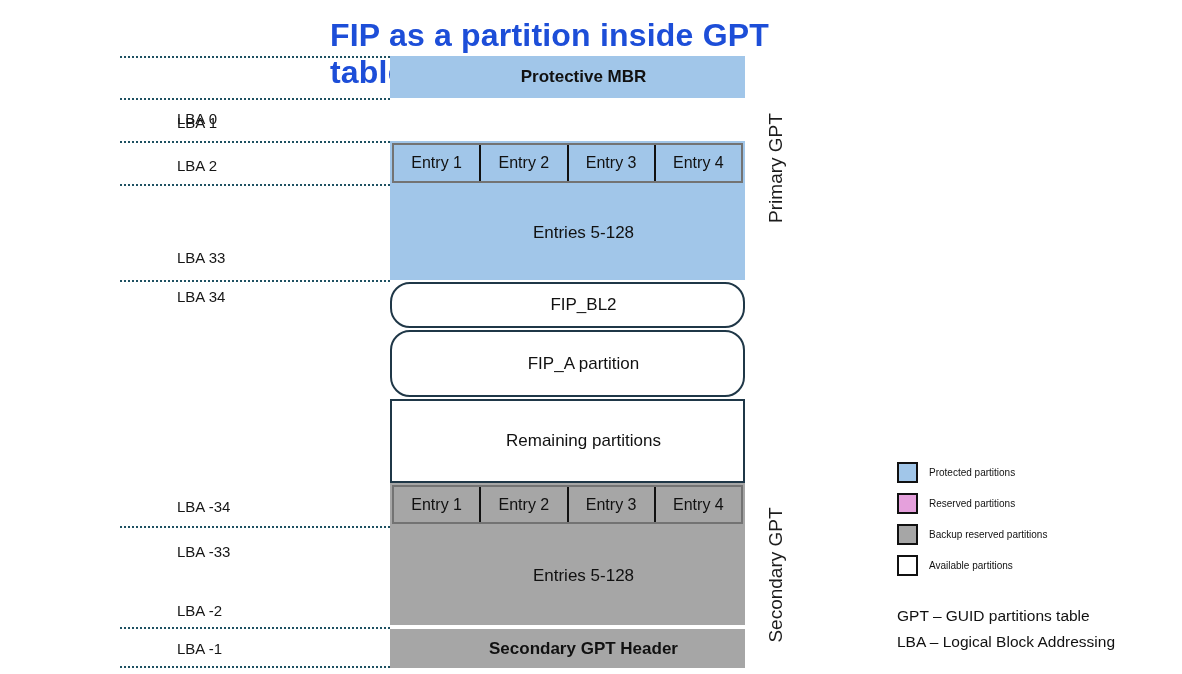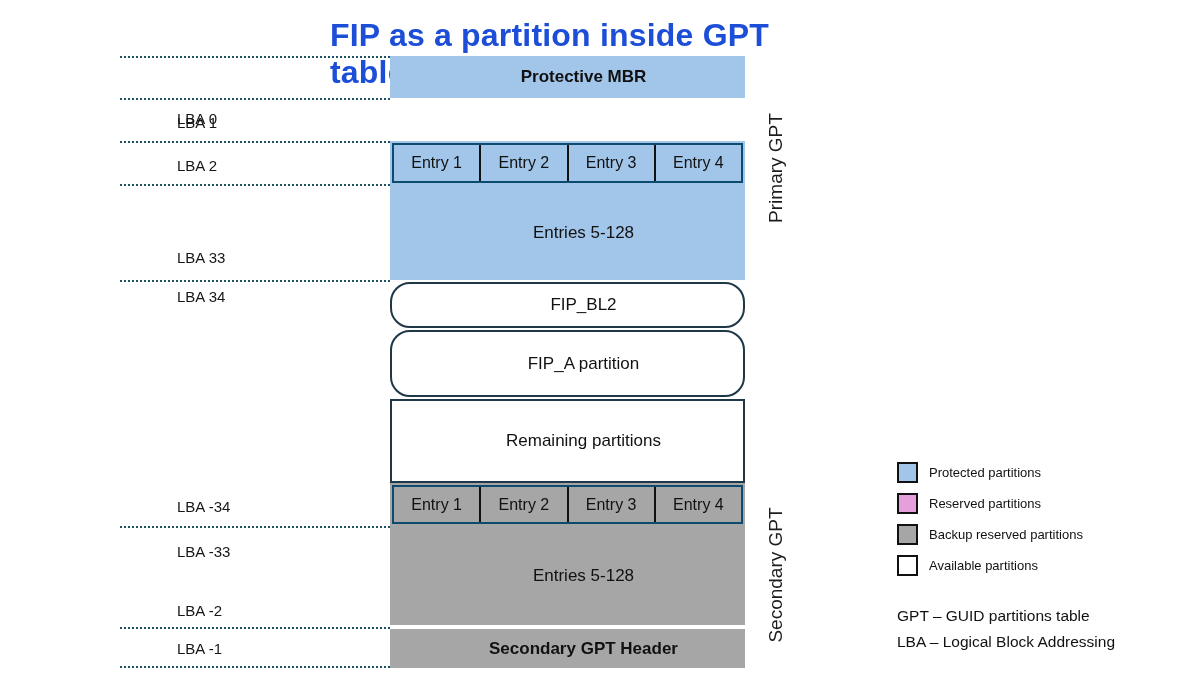--- a/index.html
+++ b/index.html
@@ -75,21 +75,21 @@
   .b-remaining  { top: 399px; height: 84px; }
   .b-srow       { top: 483px; height: 43px; }
   .b-sentries   { top: 526px; height: 99px; }
   .b-sgpthdr    { top: 629px; height: 39px; }
 
   
   .entry-strip { padding: 2px; }
   .entry-row {
     display: flex;
     width: 100%; height: 100%;
-    border: 2px solid #0c4a6e;
+    border: 2px solid #737373;
   }
   .entry-cell {
     flex: 1;
     display: flex;
     align-items: center;
     justify-content: center;
     font-size: 16px;
   }
   .entry-cell + .entry-cell { border-left: 2px solid #111; }
   .entry-row.on-blue .entry-cell { background: #A1C6E9; }
@@ -120,21 +120,21 @@
   .swatch {
     width: 21px; height: 21px;
     border: 2px solid #111;
     margin-right: 11px;
     flex: none;
   }
   .sw-protected { background: #A1C6E9; }
   .sw-reserved  { background: #E5A0DC; }
   .sw-backup    { background: #A6A6A6; }
   .sw-available { background: #ffffff; }
-  .legend-label { font-size: 13px; white-space: nowrap; text-align: right; }
+  .legend-label { font-size: 10px; white-space: nowrap; text-align: right; }
 
   .notes {
     position: absolute;
     left: 897px; top: 603px;
     font-size: 15.5px;
     line-height: 26px;
     white-space: nowrap;
   }
 </style>
 </head>

